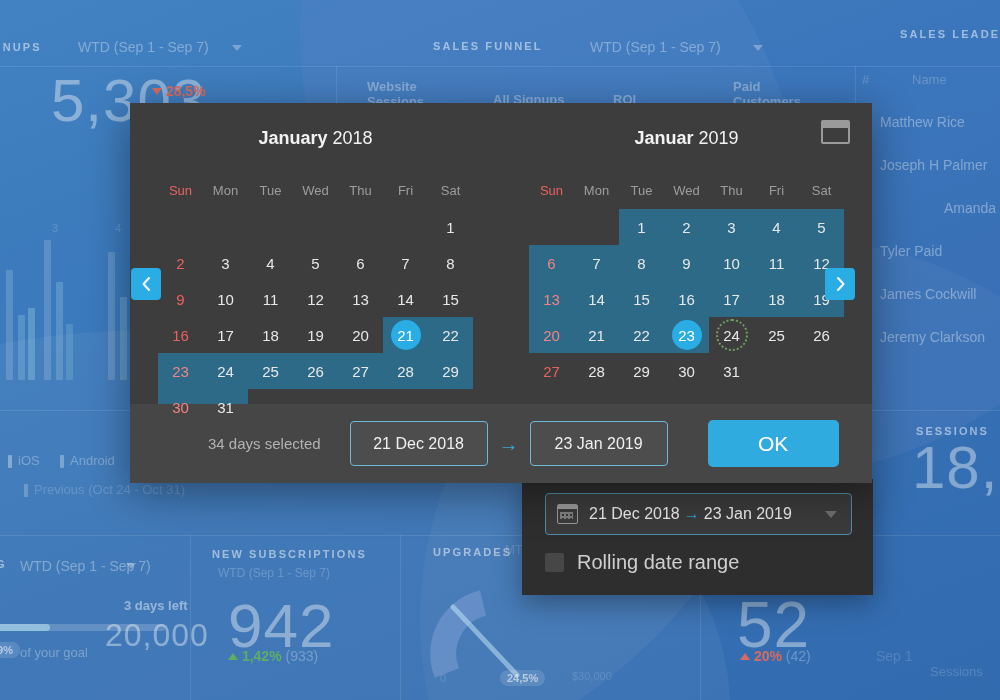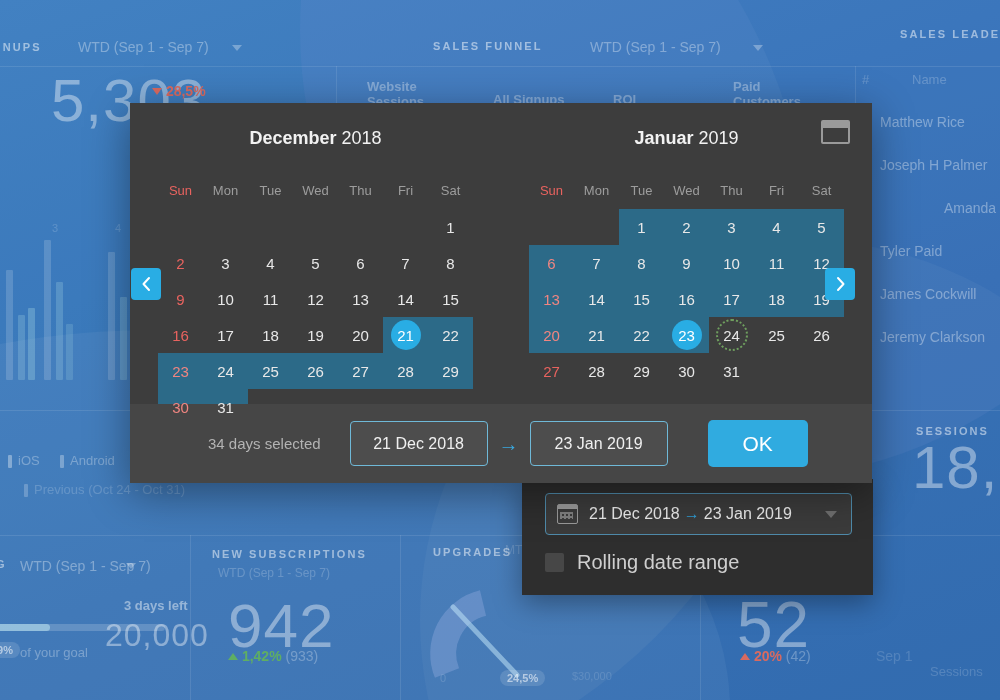--- a/index.html
+++ b/index.html
@@ -323,21 +323,21 @@
   .dbox-1 { margin-left: 29px; }
   .arrow-between {
     width: 42px;
     text-align: center;
     color: #3aa9e0;
     font-size: 20px;
     line-height: 1;
   }
   .ok-btn {
     margin-left: 40px;
-    width: 100px; height: 47px;
+    width: 131px; height: 47px;
     background: #30abe0;
     border-radius: 5px;
     color: #ffffff;
     font-size: 21px;
     display: flex;
     align-items: center;
     justify-content: center;
     cursor: pointer;
   }
 
@@ -551,21 +551,21 @@
       <span class="checkbox"></span>
       <span class="dd-check-label">Rolling date range</span>
     </div>
   </div>
 
   <div class="modal">
     <div class="cal-area">
 
       <div class="cal cal-left">
         <div class="cal-title">
-          <b>December</b>
+          <b>January</b>
           <span>2018</span>
         </div>
         <div class="grid">
           <div class="grid-row" id="dow-0">
               <div class="dow sun">Sun</div>
               <div class="dow">Mon</div>
               <div class="dow">Tue</div>
               <div class="dow">Wed</div>
               <div class="dow">Thu</div>
               <div class="dow">Fri</div>

